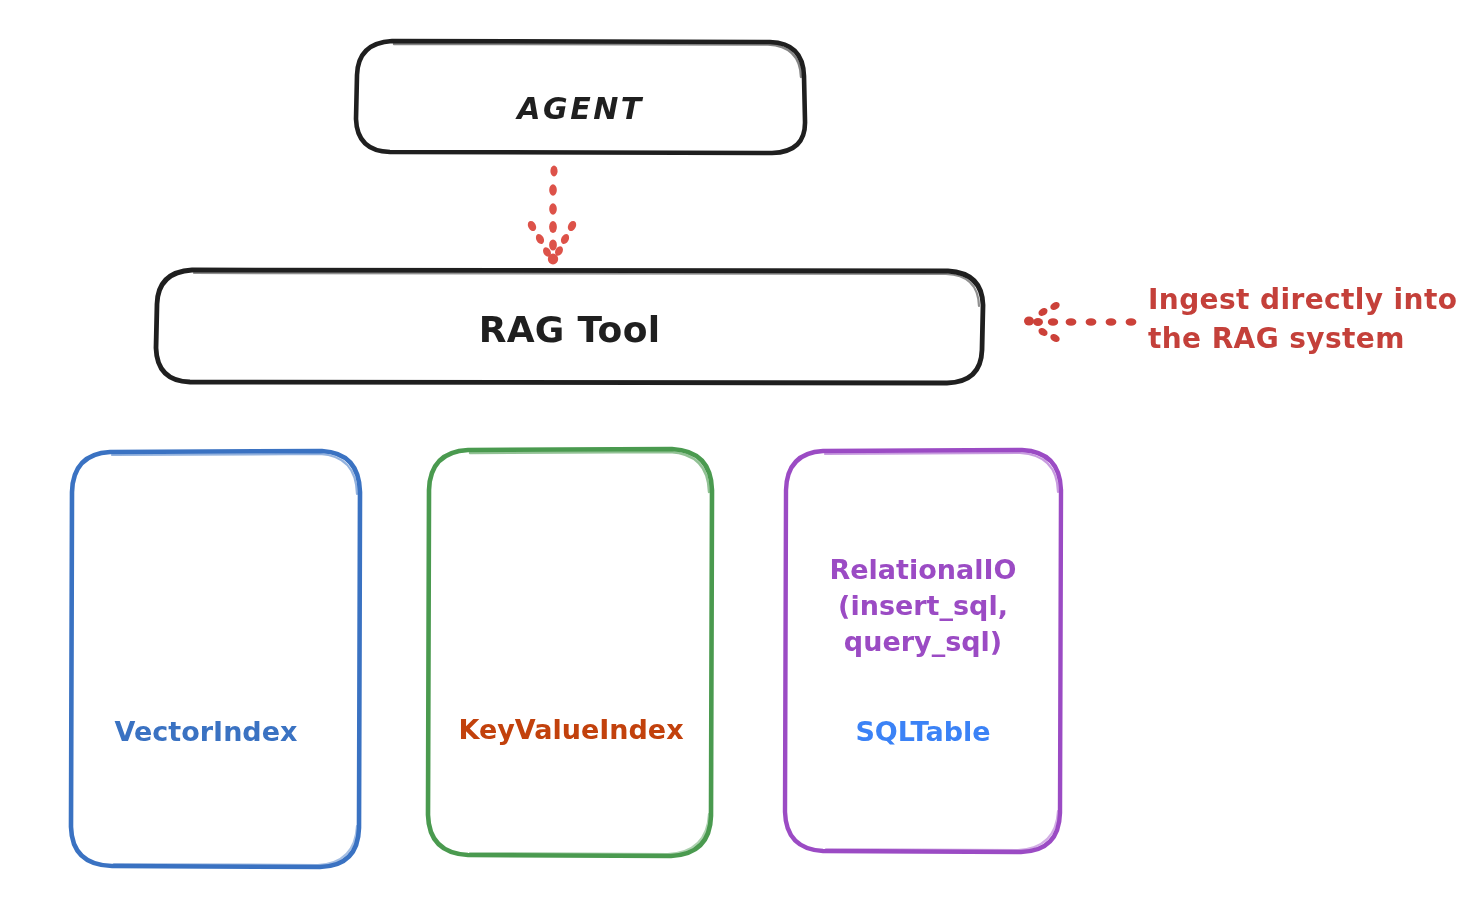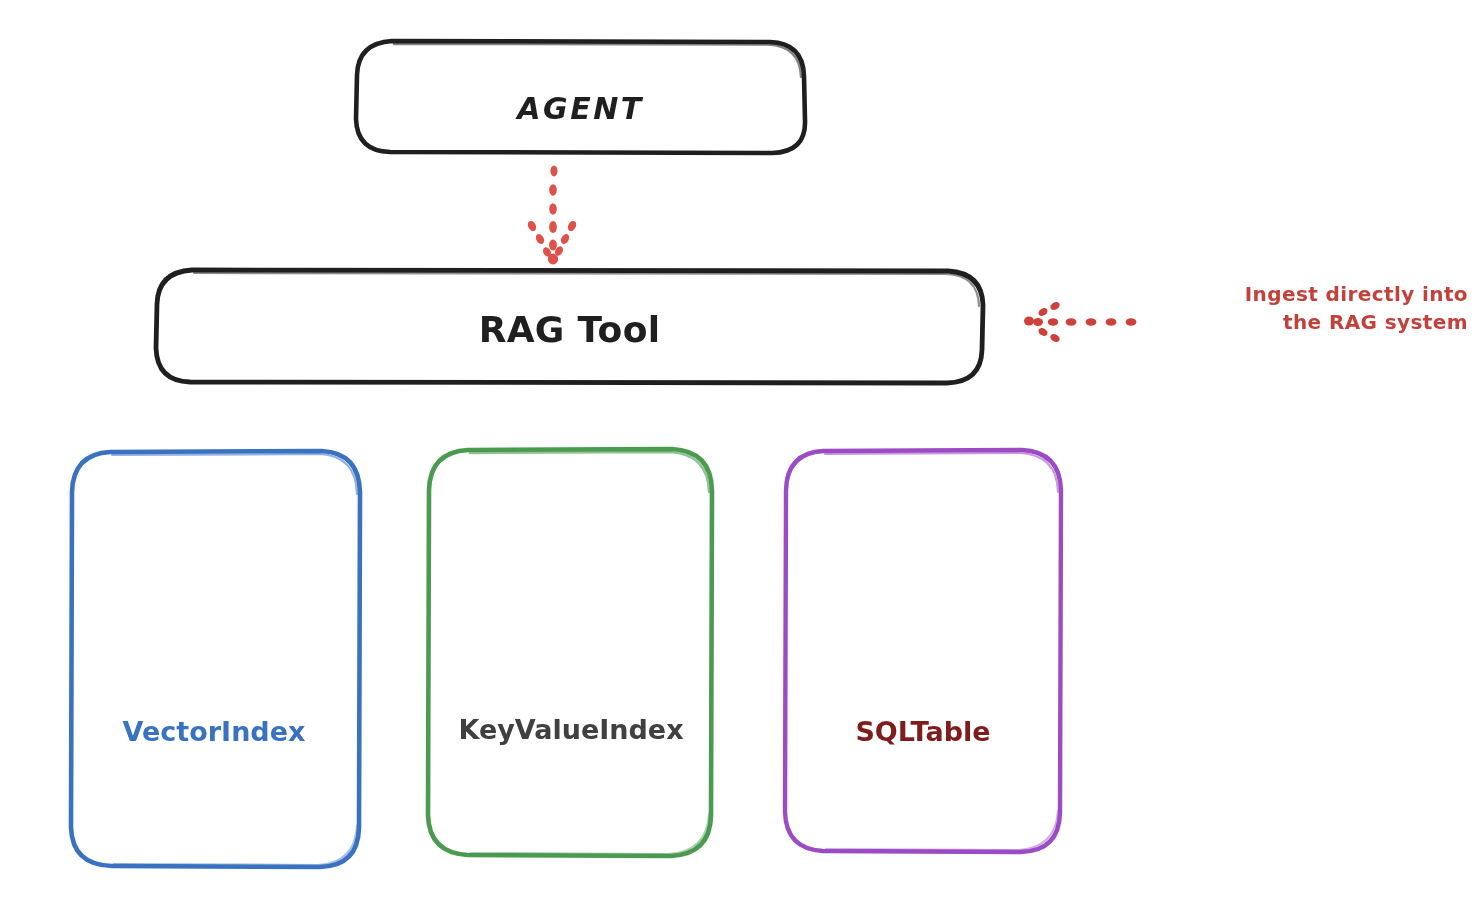--- a/index.html
+++ b/index.html
@@ -58,37 +58,37 @@
   
   .leaf-label {
     position: absolute;
     text-align: center;
     font-size: 27px;
     font-weight: 600;
     line-height: 1.34;
     white-space: pre-line;
   }
   #vectorio-api   { left: 72px;  top: 536px; width: 288px; color: #3a72c2; }
-  #vectorio-index { left: 70px;  top: 714px; width: 288px; color: #3a72c2; }
+  #vectorio-index { left: 62px;  top: 714px; width: 288px; color: #3a72c2; }
   #kv-api         { left: 428px; top: 550px; width: 286px; color: #4a9a4f; }
-  #kv-index       { left: 428px; top: 712px; width: 286px; color: #404040; }
+  #kv-index       { left: 428px; top: 712px; width: 286px; color: #c2410c; }
   #rel-api        { left: 785px; top: 552px; width: 276px; color: #9b4bc4; }
-  #rel-index      { left: 785px; top: 714px; width: 276px; color: #7f1d1d; }
+  #rel-index      { left: 785px; top: 714px; width: 276px; color: #3b82f6; }
 
   
   #ingest-note {
     position: absolute;
     left: 1148px;
     top: 281px;
     width: 320px;
-    font-size: 20px;
+    font-size: 28px;
     font-weight: 600;
     line-height: 1.38;
     color: #c4403a;
-    text-align: right;
+    text-align: left;
     white-space: pre-line;
     letter-spacing: 0.4px;
   }
 
   .hit {
     position: absolute;
     background: transparent;
   }
 </style>
 </head>
@@ -163,20 +163,23 @@
   </svg>
 
   <div class="node-label" id="agent-label">AGENT</div>
 
   <div class="node-label" id="ragtool-label">RAG Tool</div>
 
   <div class="leaf-label" id="vectorio-index">VectorIndex</div>
 
   <div class="leaf-label" id="kv-index">KeyValueIndex</div>
 
+  <div class="leaf-label" id="rel-api">RelationalIO
+(insert_sql,
+query_sql)</div>
   <div class="leaf-label" id="rel-index">SQLTable</div>
 
   <div id="ingest-note">Ingest directly into
 the RAG system</div>
 
   <div class="hit" style="left:356px;top:41px;width:450px;height:113px;"></div>
   <div class="hit" style="left:156px;top:270px;width:828px;height:114px;"></div>
   <div class="hit" style="left:71px;top:450px;width:290px;height:418px;"></div>
   <div class="hit" style="left:428px;top:449px;width:285px;height:408px;"></div>
   <div class="hit" style="left:785px;top:450px;width:277px;height:403px;"></div>

